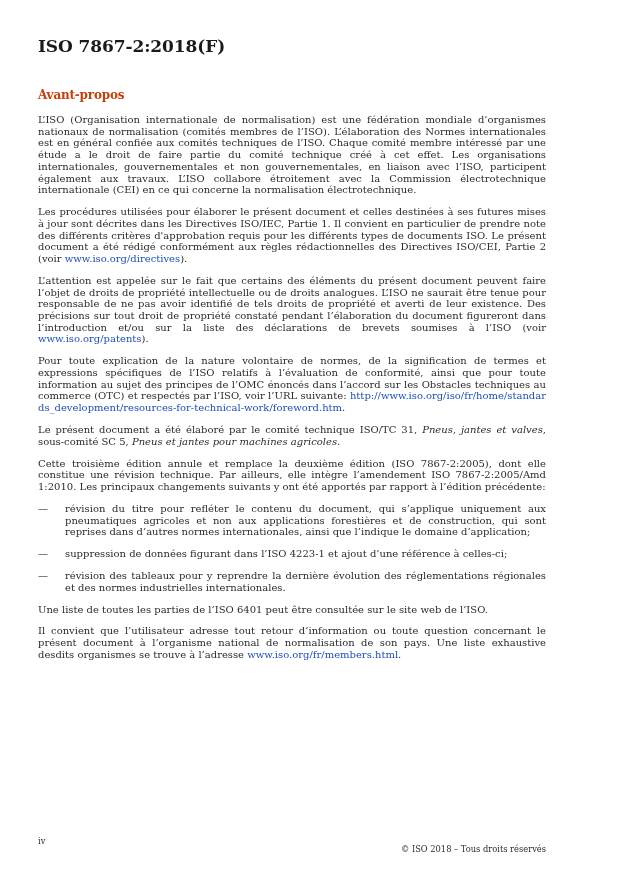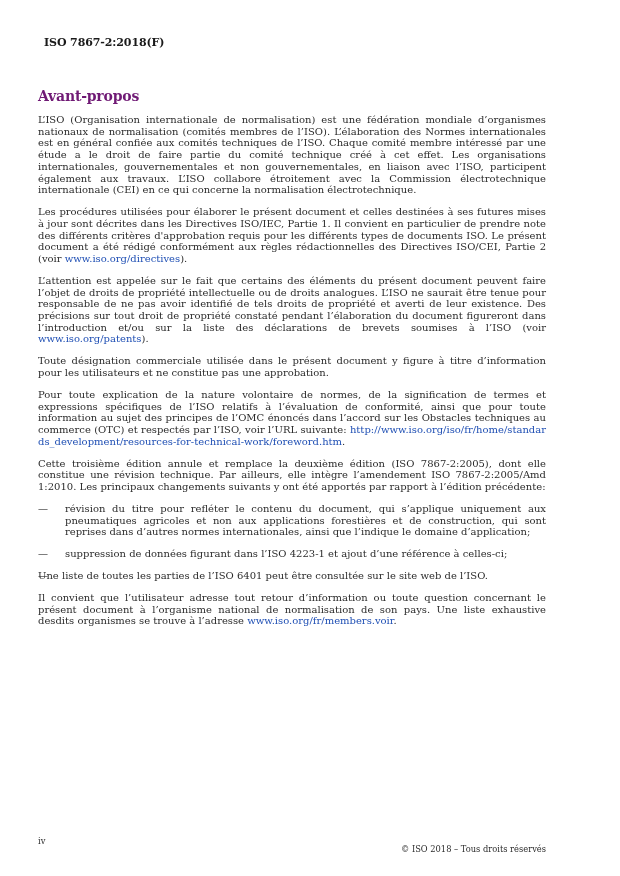--- a/index.html
+++ b/index.html
@@ -1,20 +1,20 @@
 <!DOCTYPE html>
 <html><head>
 <meta charset="utf-8">
 <style>
   html, body { margin: 0; padding: 0; background: #ffffff; }
   body { width: 620px; height: 876px; position: relative; overflow: hidden;
          font-family: "DejaVu Serif", "Liberation Serif", serif; color: #2b2b2b; }
   .page { position: absolute; left: 0; top: 0; width: 620px; height: 876px; background: #fff; }
-  .doc-id { position: absolute; left: 44px; top: 36px; font-weight: bold; font-size: 11px; letter-spacing: -0.1px; color: #1a1a1a; }
-  .heading { position: absolute; left: 38px; top: 88px; font-weight: bold; font-size: 14px; color: #701a75; letter-spacing: -0.2px; }
+  .doc-id { position: absolute; left: 38px; top: 36px; font-weight: bold; font-size: 17px; letter-spacing: -0.1px; color: #1a1a1a; }
+  .heading { position: absolute; left: 38px; top: 88px; font-weight: bold; font-size: 12px; color: #c2410c; letter-spacing: -0.2px; }
   .body { position: absolute; left: 38px; top: 114px; width: 508px; font-size: 10px; line-height: 11.7px; }
   .body p { margin: 0 0 10.2px 0; text-align: justify; }
   .body a { color: #1f4fb4; }
   .body .it { font-style: italic; }
   .list { margin: 0 0 10.2px 0; padding: 0; list-style: none; }
   .list li { position: relative; padding-left: 27px; margin-bottom: 10.2px; text-align: justify; }
   .list li .dash { position: absolute; left: 0; top: 0; }
   .footer { position: absolute; left: 38px; top: 836px; width: 508px; font-size: 8.3px; color: #2b2b2b; }
   .footer .pg { position: absolute; left: 0; top: 0; }
   .footer .copy { position: absolute; right: 0; top: 8px; }
@@ -26,35 +26,35 @@
   <div class="doc-id">ISO 7867-2:2018(F)</div>
   <div class="heading">Avant-propos</div>
 
   <div class="body">
     <p>L’ISO (Organisation internationale de normalisation) est une fédération mondiale d’organismes nationaux de normalisation (comités membres de l’ISO). L’élaboration des Normes internationales est en général confiée aux comités techniques de l’ISO. Chaque comité membre intéressé par une étude a le droit de faire partie du comité technique créé à cet effet. Les organisations internationales, gouvernementales et non gouvernementales, en liaison avec l’ISO, participent également aux travaux. L’ISO collabore étroitement avec la Commission électrotechnique internationale (CEI) en ce qui concerne la normalisation électrotechnique.</p>
 
     <p><span>Les procédures utilisées pour élaborer le présent document et celles destinées à ses futures mises à jour sont décrites dans les Directives ISO/IEC, Partie 1. Il convient en particulier de prendre note des différents critères d'approbation requis pour les différents types de documents ISO. Le présent document a été rédigé conformément aux règles rédactionnelles des Directives ISO/CEI, Partie 2 (voir </span><a>www.iso.org/directives</a><span>).</span></p>
 
     <p><span>L’attention est appelée sur le fait que certains des éléments du présent document peuvent faire l’objet de droits de propriété intellectuelle ou de droits analogues. L’ISO ne saurait être tenue pour responsable de ne pas avoir identifié de tels droits de propriété et averti de leur existence. Des précisions sur tout droit de propriété constaté pendant l’élaboration du document figureront dans l’introduction et/ou sur la liste des déclarations de brevets soumises à l’ISO (voir </span><a>www.iso.org/patents</a><span>).</span></p>
 
-    <p>Toute désignation commerciale utilisée dans le présent document y figure à titre d’information pour les utilisateurs et ne constitue pas une approbation.</p>
 
     <p><span>Pour toute explication de la nature volontaire de normes, de la signification de termes et expressions spécifiques de l’ISO relatifs à l’évaluation de conformité, ainsi que pour toute information au sujet des principes de l’OMC énoncés dans l’accord sur les Obstacles techniques au commerce (OTC) et respectés par l’ISO, voir l’URL suivante: </span><a style="word-break: break-all;">http://www.iso.org/iso/fr/home/standards_development/resources-for-technical-work/foreword.htm</a><span>.</span></p>
 
+    <p><span>Le présent document a été élaboré par le comité technique ISO/TC 31, </span><span class="it">Pneus, jantes et valves</span><span>, sous-comité SC 5, </span><span class="it">Pneus et jantes pour machines agricoles</span><span>.</span></p>
 
     <p>Cette troisième édition annule et remplace la deuxième édition (ISO 7867-2:2005), dont elle constitue une révision technique. Par ailleurs, elle intègre l’amendement ISO 7867-2:2005/Amd 1:2010. Les principaux changements suivants y ont été apportés par rapport à l’édition précédente:</p>
 
     <ul class="list">
       <li><span class="dash">—</span><span>révision du titre pour refléter le contenu du document, qui s’applique uniquement aux pneumatiques agricoles et non aux applications forestières et de construction, qui sont reprises dans d’autres normes internationales, ainsi que l’indique le domaine d’application;</span></li>
       <li><span class="dash">—</span><span>suppression de données figurant dans l’ISO 4223-1 et ajout d’une référence à celles-ci;</span></li>
-      <li><span class="dash">—</span></li>
+      <li><span class="dash">—</span><span>révision des tableaux pour y reprendre la dernière évolution des réglementations régionales et des normes industrielles internationales.</span></li>
     </ul>
 
     <p>Une liste de toutes les parties de l’ISO 6401 peut être consultée sur le site web de l’ISO.</p>
 
-    <p><span>Il convient que l’utilisateur adresse tout retour d’information ou toute question concernant le présent document à l’organisme national de normalisation de son pays. Une liste exhaustive desdits organismes se trouve à l’adresse </span><a>www.iso.org/fr/members.voir</a><span>.</span></p>
+    <p><span>Il convient que l’utilisateur adresse tout retour d’information ou toute question concernant le présent document à l’organisme national de normalisation de son pays. Une liste exhaustive desdits organismes se trouve à l’adresse </span><a>www.iso.org/fr/members.html</a><span>.</span></p>
   </div>
 
   <div class="footer">
     <span class="pg">iv</span>
     <span class="copy">© ISO 2018 – Tous droits réservés</span>
   </div>
 </div>
 
 </body></html>

